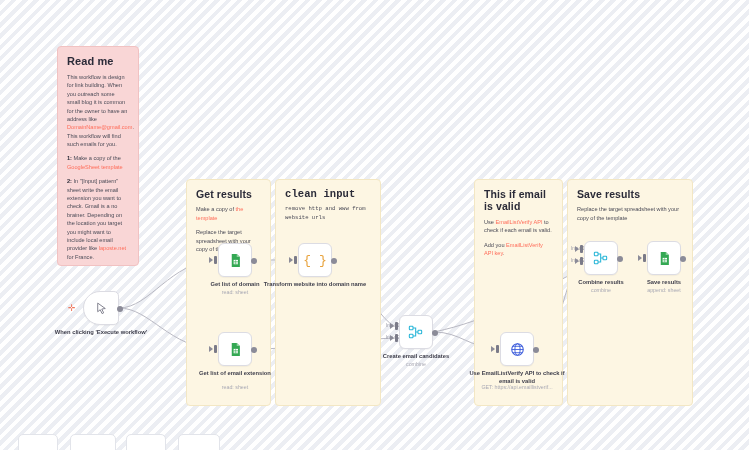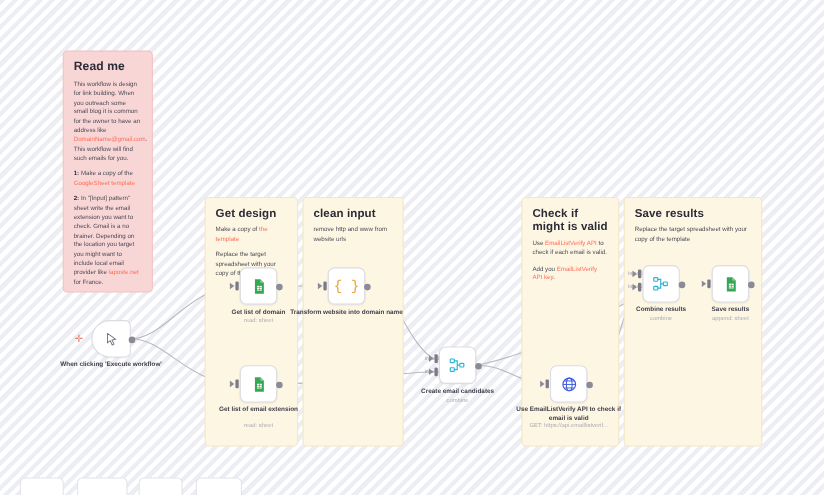--- a/index.html
+++ b/index.html
@@ -125,33 +125,33 @@
 
   <div class="sticky pink" style="left:57px;top:46px;width:82px;height:220px;">
     <h3>Read me</h3>
     <p><span>This workflow is design for link building. When you outreach some small blog it is common for the owner to have an address like </span><span class="lnk">DomainName@gmail.com</span><span>. This workflow will find such emails for you.</span></p>
     <p><span class="b">1:</span><span> Make a copy of the </span><span class="lnk">GoogleSheet template</span></p>
     <p><span class="b">2:</span><span> In "[Input] pattern" sheet write the email extension you want to check. Gmail is a no brainer. Depending on the location you target you might want to include local email provider like </span><span class="lnk">laposte.net</span><span> for France.</span></p>
 
   </div>
 
   <div class="sticky yellow" style="left:186px;top:179px;width:85px;height:227px;">
-    <h3>Get design</h3>
+    <h3>Get results</h3>
     <p><span>Make a copy of </span><span class="lnk">the template</span></p>
     <p>Replace the target spreadsheet with your copy of the template</p>
   </div>
 
-  <div class="sticky yellow" style="left:275px;top:179px;width:92px;height:227px;">
+  <div class="sticky yellow" style="left:275px;top:179px;width:106px;height:227px;font-family:Liberation Mono, monospace;">
     <h3>clean input</h3>
     <p>remove http and www from website urls</p>
   </div>
 
 
   <div class="sticky yellow" style="left:474px;top:179px;width:89px;height:227px;">
-    <h3>Check if might is valid</h3>
+    <h3>This if email is valid</h3>
     <p><span>Use </span><span class="lnk">EmailListVerify API</span><span> to check if each email is valid.</span></p>
     <p><span>Add you </span><span class="lnk">EmailListVerify API key</span><span>.</span></p>
   </div>
 
   <div class="sticky yellow" style="left:567px;top:179px;width:126px;height:227px;">
     <h3>Save results</h3>
     <p>Replace the target spreadsheet with your copy of the template</p>
   </div>
 
   <div class="stub" style="left:18px;width:40px;"></div>

